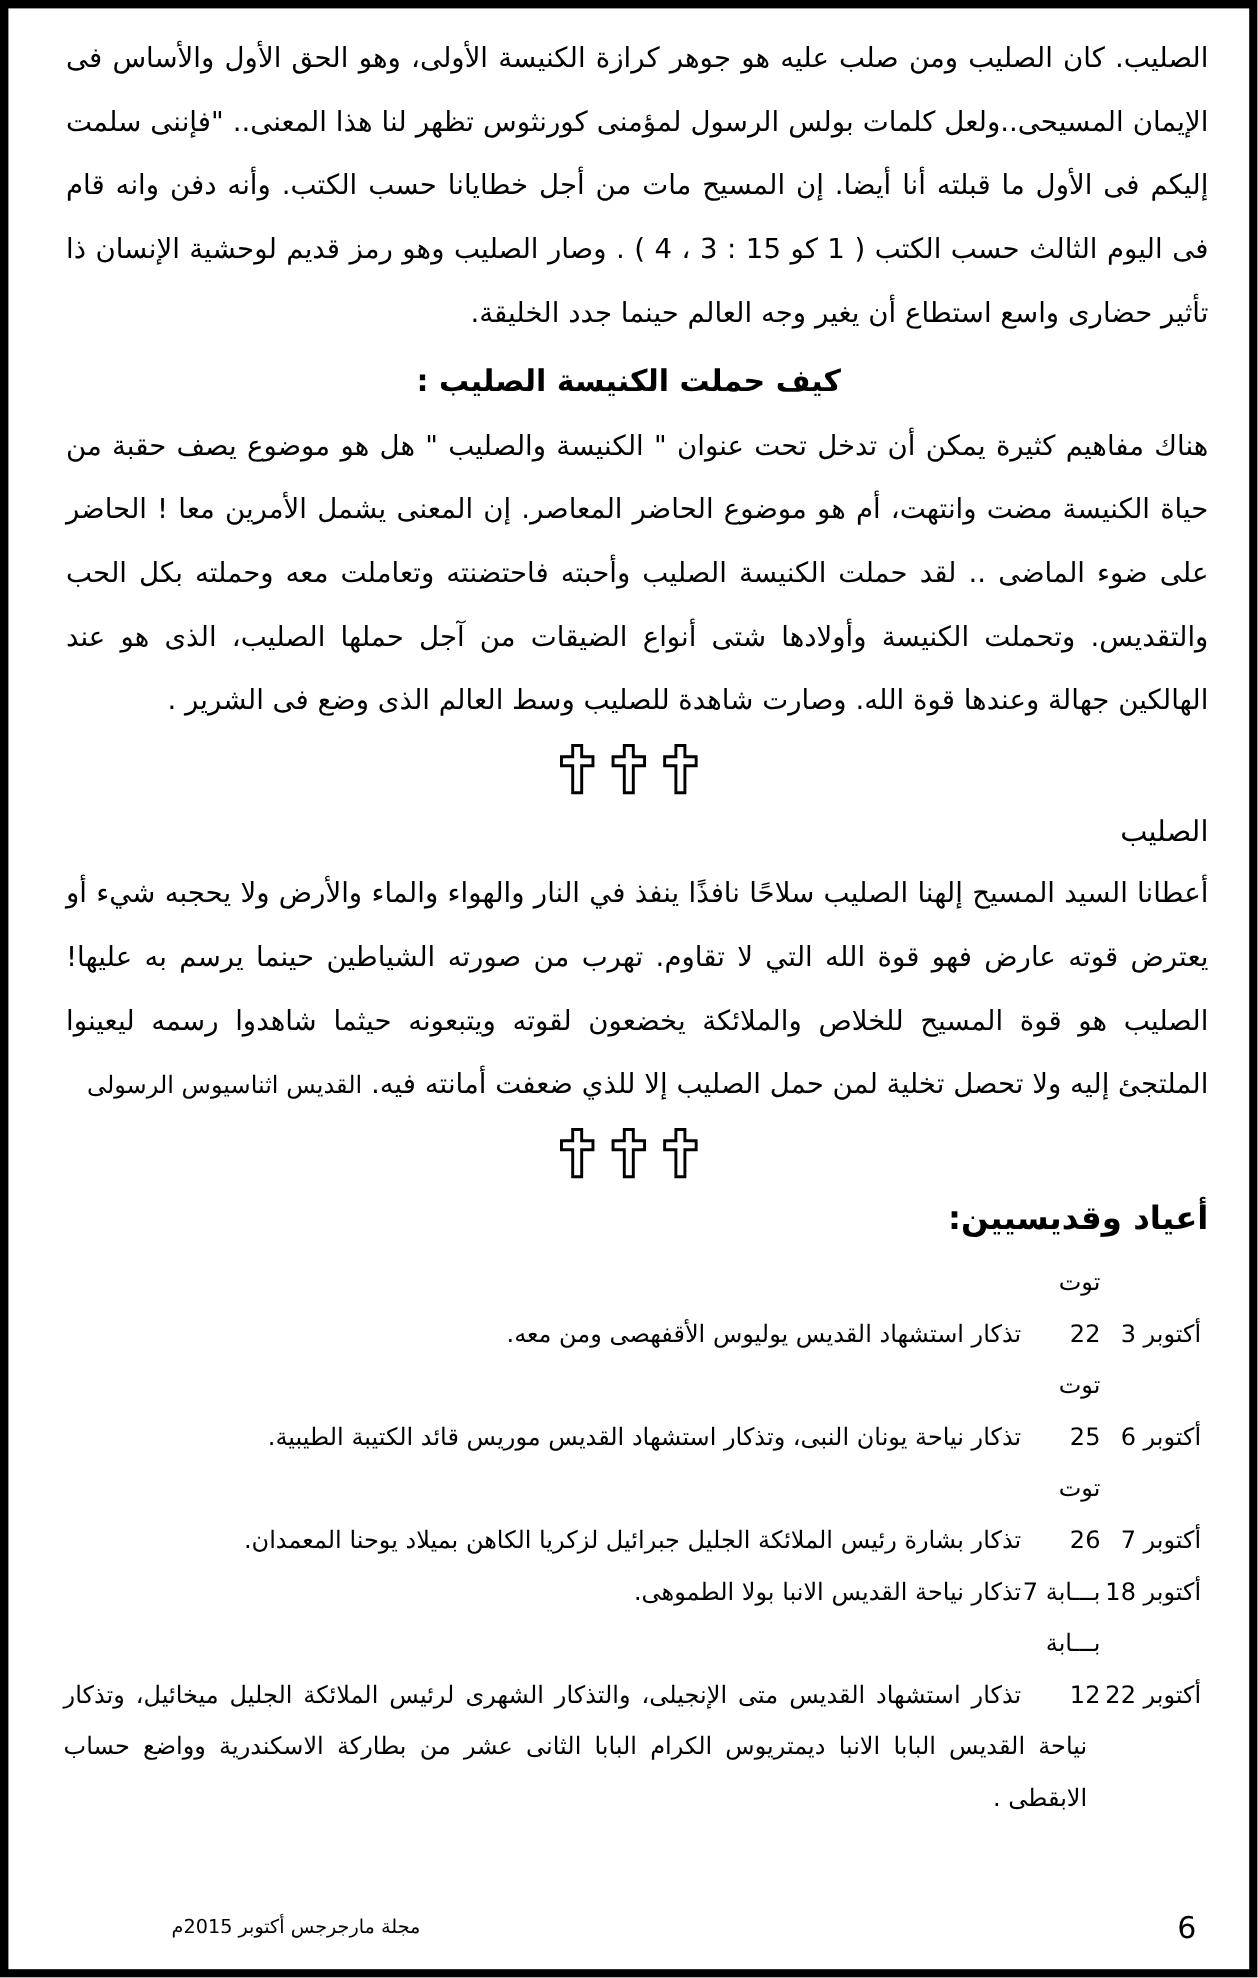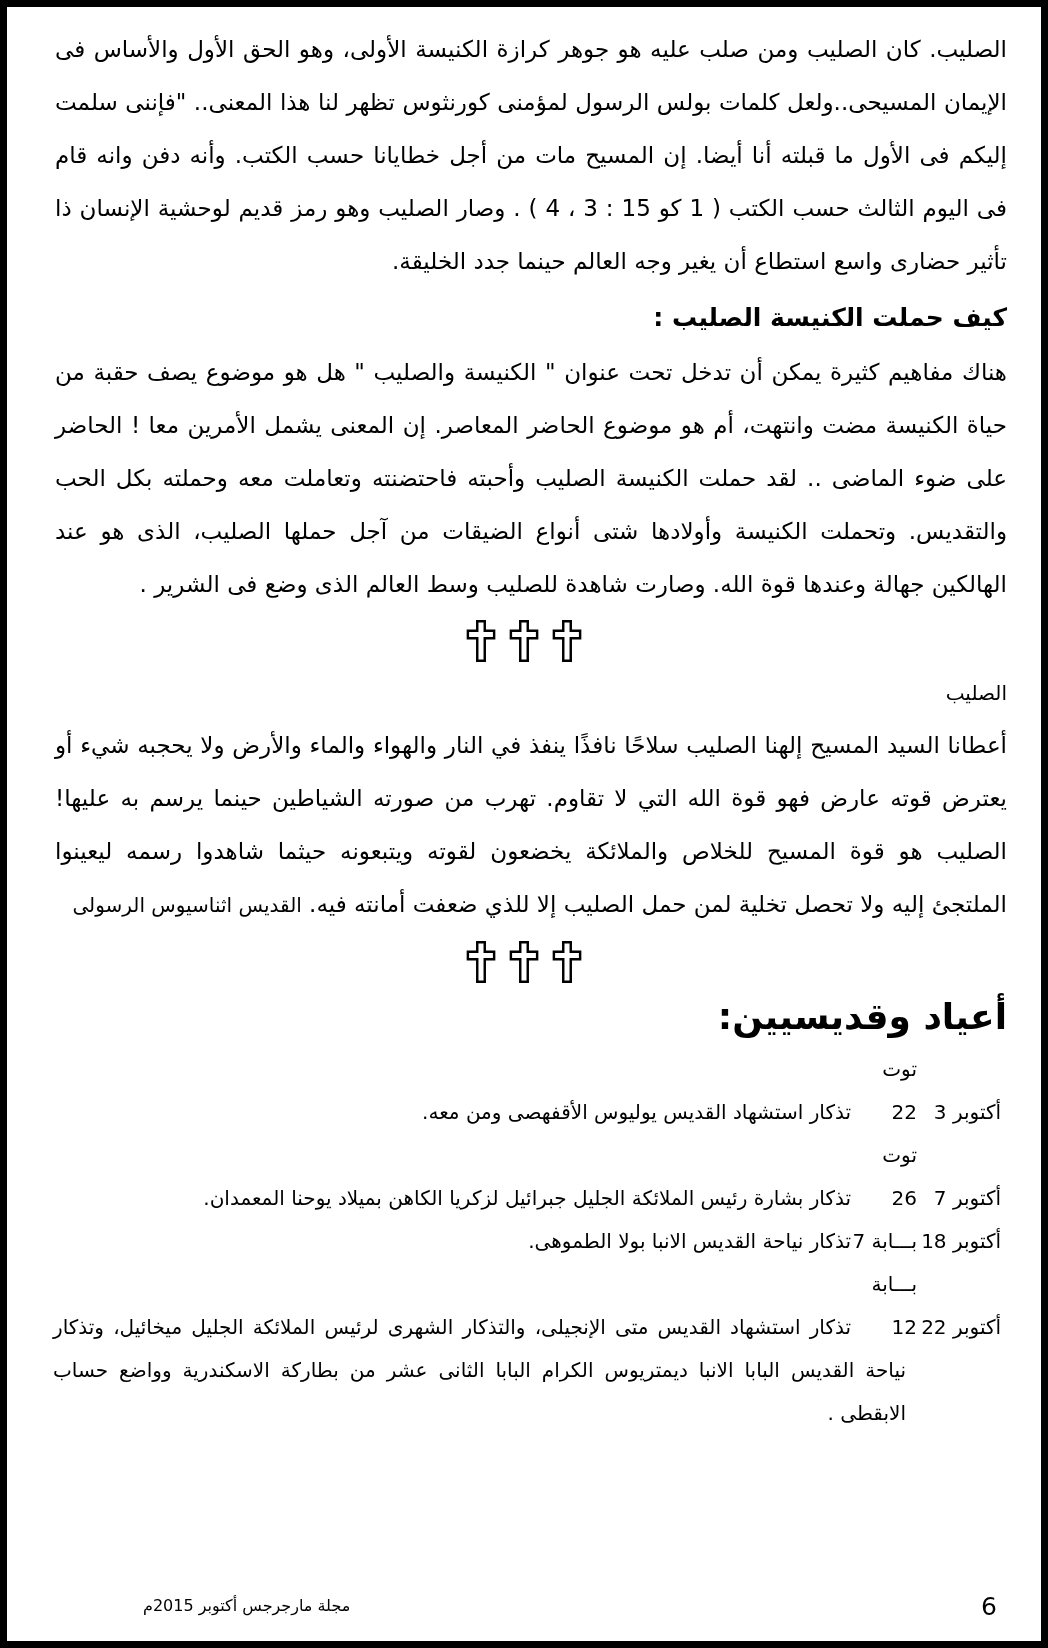--- a/index.html
+++ b/index.html
@@ -9,30 +9,30 @@
     overflow:hidden; direction:rtl;
     font-family:"DejaVu Sans", sans-serif; color:#000;
   }
   .content { padding:16px 34px 0 34px; }
 
   .body-par {
     margin:0 0 4px 14px; font-size:23px; line-height:53px;
     text-align:justify; text-justify:inter-word;
   }
   .sec-head {
-    margin:2px 0; font-size:25px; font-weight:bold; line-height:52px; text-align:right;
+    margin:2px 0; font-size:25px; font-weight:bold; line-height:52px; text-align:center;
   }
-  .sec-label { font-size:20px; line-height:52px; margin:4px 0 0 0; text-align:right; }
+  .sec-label { font-size:24px; line-height:52px; margin:4px 0 0 0; text-align:right; }
 
   .attribution { font-size:20px; }
 
   .cross-divider { text-align:center; margin:8px 0 4px 0; }
   .cross-divider svg { margin:0 4px; vertical-align:middle; }
 
-  .feasts-head { margin:10px 0 8px 0; font-size:36px; font-weight:bold; line-height:46px; text-align:right; }
+  .feasts-head { margin:10px 0 8px 0; font-size:27px; font-weight:bold; line-height:46px; text-align:right; }
 
   .feast-row {
     font-size:20px; line-height:43px; margin:0 6px 0 12px;
     text-align:justify; text-justify:inter-word;
     padding-right:95px; text-indent:-95px;
   }
   .g-cell { display:inline-block; width:84px; text-indent:0; }
   .c-cell { display:inline-block; width:66px; text-indent:0; }
 
   .footer-line {
@@ -78,20 +78,21 @@
         </svg>
       <svg viewBox="0 0 32 46" width="30" height="44">
           <path d="M12 2 H20 V12 H30 V20 H20 V44 H12 V20 H2 V12 H12 Z" fill="#ffffff" stroke="#000000" stroke-width="2.6"></path>
         </svg>
     </div>
 
     <div class="feasts-head">أعياد وقديسيين:</div>
 
     <div>
       <div class="feast-row"><span class="g-cell"><span>أكتوبر</span> <span>3</span></span><span class="c-cell"><span>توت</span> <span>22</span></span><span>تذكار استشهاد القديس يوليوس الأقفهصى ومن معه.</span></div>
+        <div class="feast-row"><span class="g-cell"><span>أكتوبر</span> <span>6</span></span><span class="c-cell"><span>توت</span> <span>25</span></span><span>تذكار نياحة يونان النبى، وتذكار استشهاد القديس موريس قائد الكتيبة الطيبية.</span></div>
         <div class="feast-row"><span class="g-cell"><span>أكتوبر</span> <span>7</span></span><span class="c-cell"><span>توت</span> <span>26</span></span><span>تذكار بشارة رئيس الملائكة الجليل جبرائيل لزكريا  الكاهن بميلاد يوحنا المعمدان.</span></div>
         <div class="feast-row"><span class="g-cell"><span>أكتوبر</span> <span>18</span></span><span class="c-cell"><span>بـــابة</span> <span>7</span></span><span>تذكار نياحة القديس الانبا بولا الطموهى.</span></div>
         <div class="feast-row"><span class="g-cell"><span>أكتوبر</span> <span>22</span></span><span class="c-cell"><span>بـــابة</span> <span>12</span></span><span>تذكار استشهاد القديس متى الإنجيلى، والتذكار الشهرى لرئيس الملائكة الجليل ميخائيل، وتذكار نياحة القديس البابا الانبا ديمتريوس الكرام البابا الثانى عشر من بطاركة الاسكندرية وواضع حساب الابقطى .</span></div>
     </div>
 
   </div>
 
   <div class="footer-line">مجلة مارجرجس أكتوبر 2015م</div>
   <div class="page-num">6</div>
 </div>

